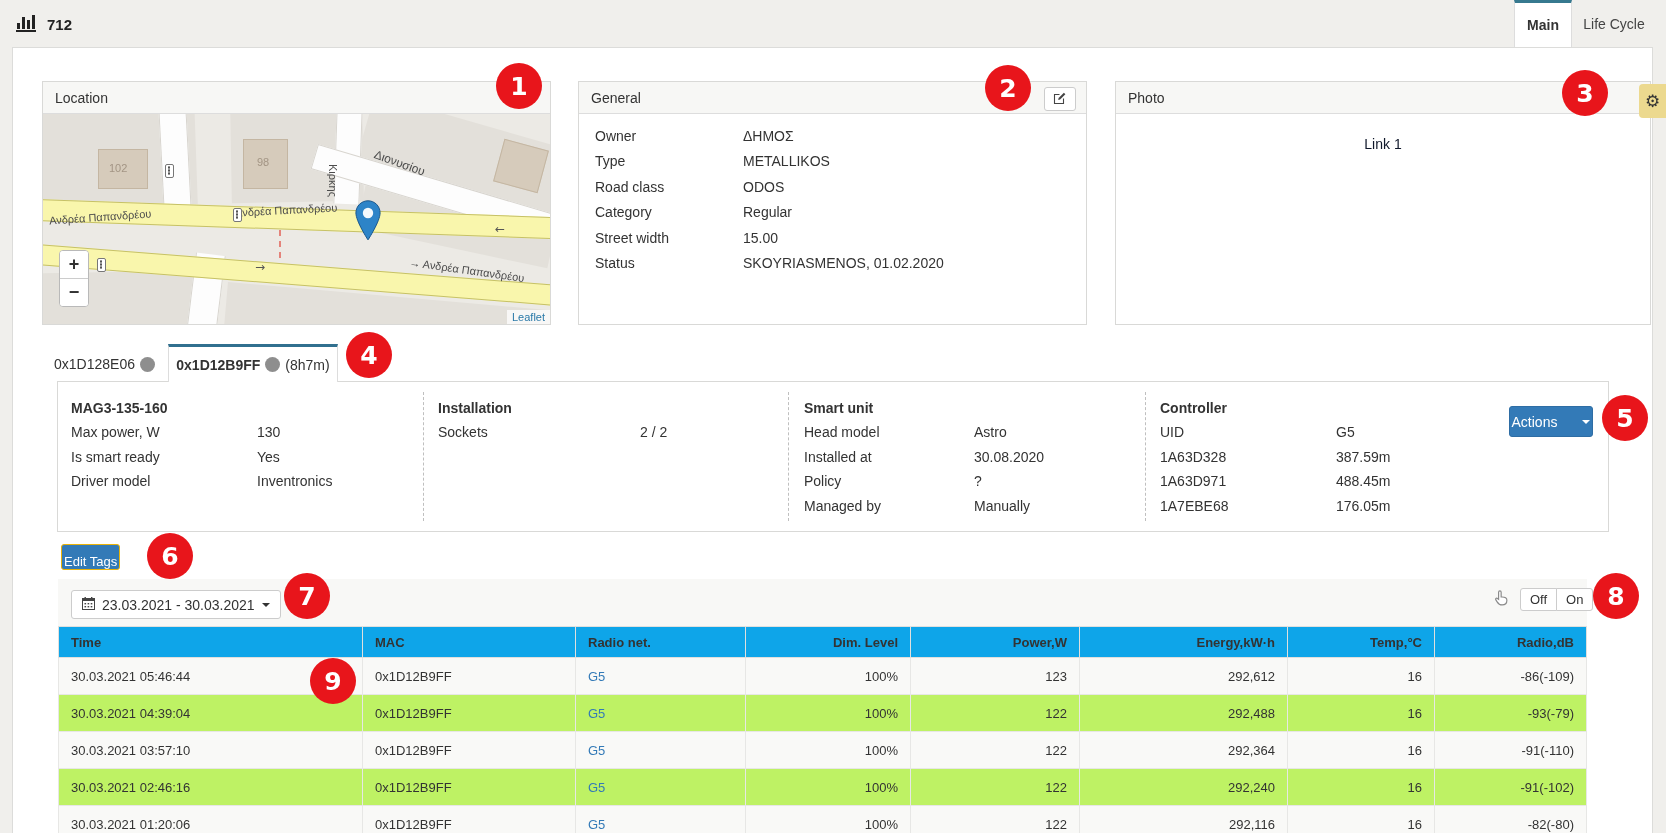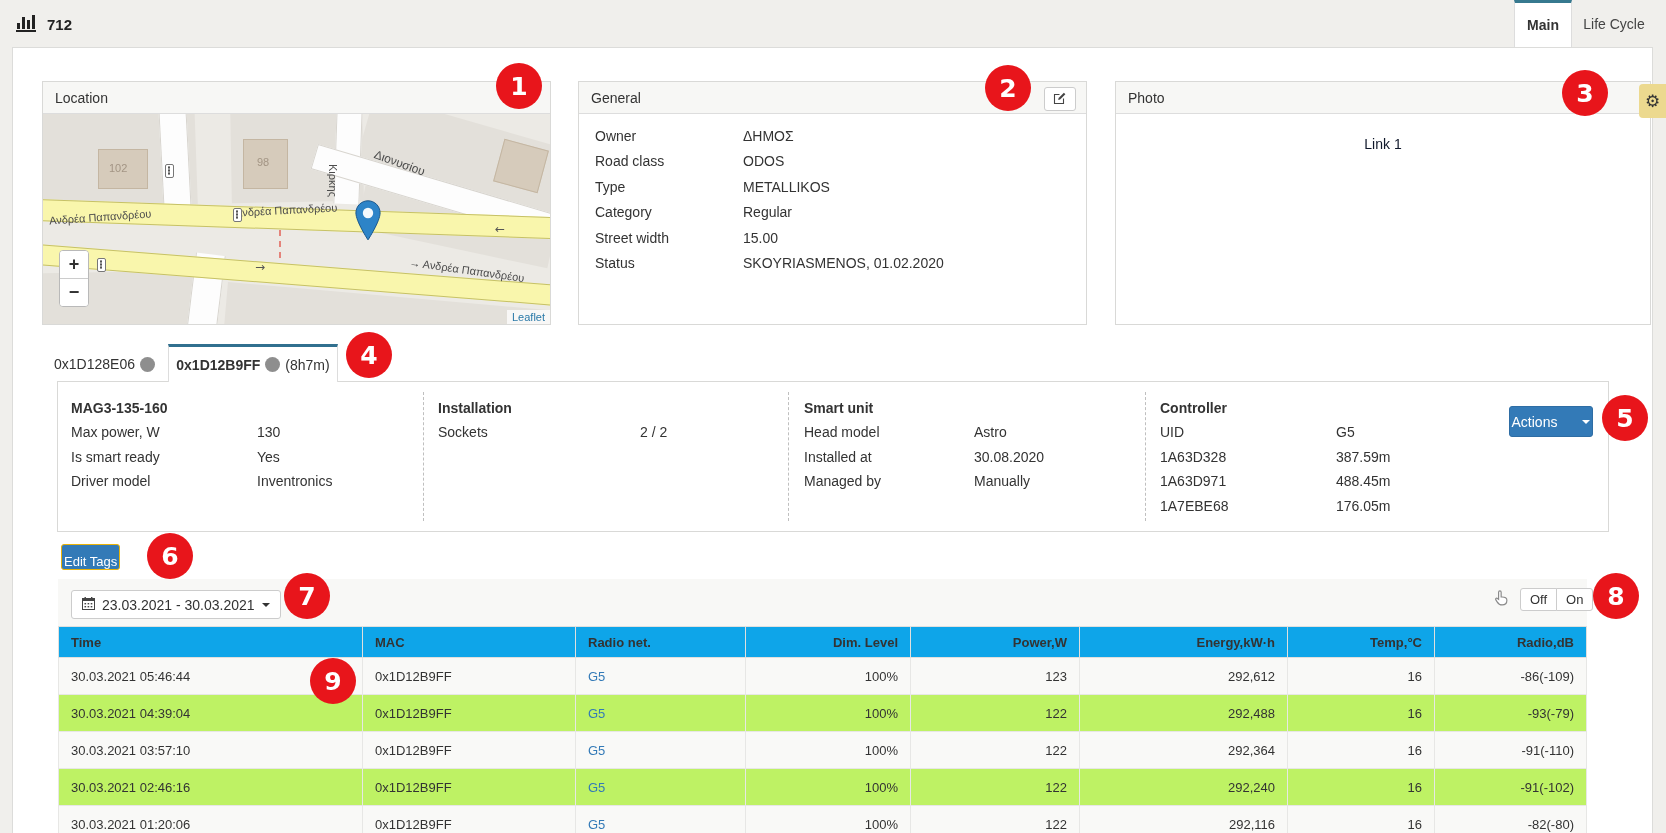--- a/index.html
+++ b/index.html
@@ -176,22 +176,22 @@
         <span>
           <svg width="14" height="14" viewBox="0 0 14 14">
             <path d="M10.5 7.5v5h-9v-9h5" stroke="#444" fill="none" stroke-width="1.1"></path>
             <path d="M5.2 9l.4-1.9 5.3-5.3 1.5 1.5-5.3 5.3z" fill="#444"></path>
           </svg>
         </span>
       </span>
     </div>
     <div class="gen-fields">
       <div><span class="lbl">Owner</span><span>ΔΗΜΟΣ</span></div>
+      <div><span class="lbl">Type</span><span>METALLIKOS</span></div>
       <div><span class="lbl">Road class</span><span>ODOS</span></div>
-      <div><span class="lbl">Type</span><span>METALLIKOS</span></div>
       <div><span class="lbl">Category</span><span>Regular</span></div>
       <div><span class="lbl">Street width</span><span>15.00</span></div>
       <div><span class="lbl">Status</span><span>SKOYRIASMENOS, 01.02.2020</span></div>
     </div>
   </div>
 
   <div class="card photo-card">
     <div class="card-header">
       <span>Photo</span>
     </div>
@@ -222,20 +222,21 @@
 
     <div class="dcol c2">
       <div class="hd">Installation</div>
       <div><span class="dl">Sockets</span><span>2 / 2</span></div>
     </div>
 
     <div class="dcol c3">
       <div class="hd">Smart unit</div>
       <div><span class="dl">Head model</span><span>Astro</span></div>
       <div><span class="dl">Installed at</span><span>30.08.2020</span></div>
+      <div><span class="dl">Policy</span><span>?</span></div>
       <div><span class="dl">Managed by</span><span>Manually</span></div>
     </div>
 
     <div class="dcol c4">
       <div class="hd">Controller</div>
       <div><span class="dl">UID</span><span>G5</span></div>
       <div><span class="dl">1A63D328</span><span>387.59m</span></div>
       <div><span class="dl">1A63D971</span><span>488.45m</span></div>
       <div><span class="dl">1A7EBE68</span><span>176.05m</span></div>
     </div>

